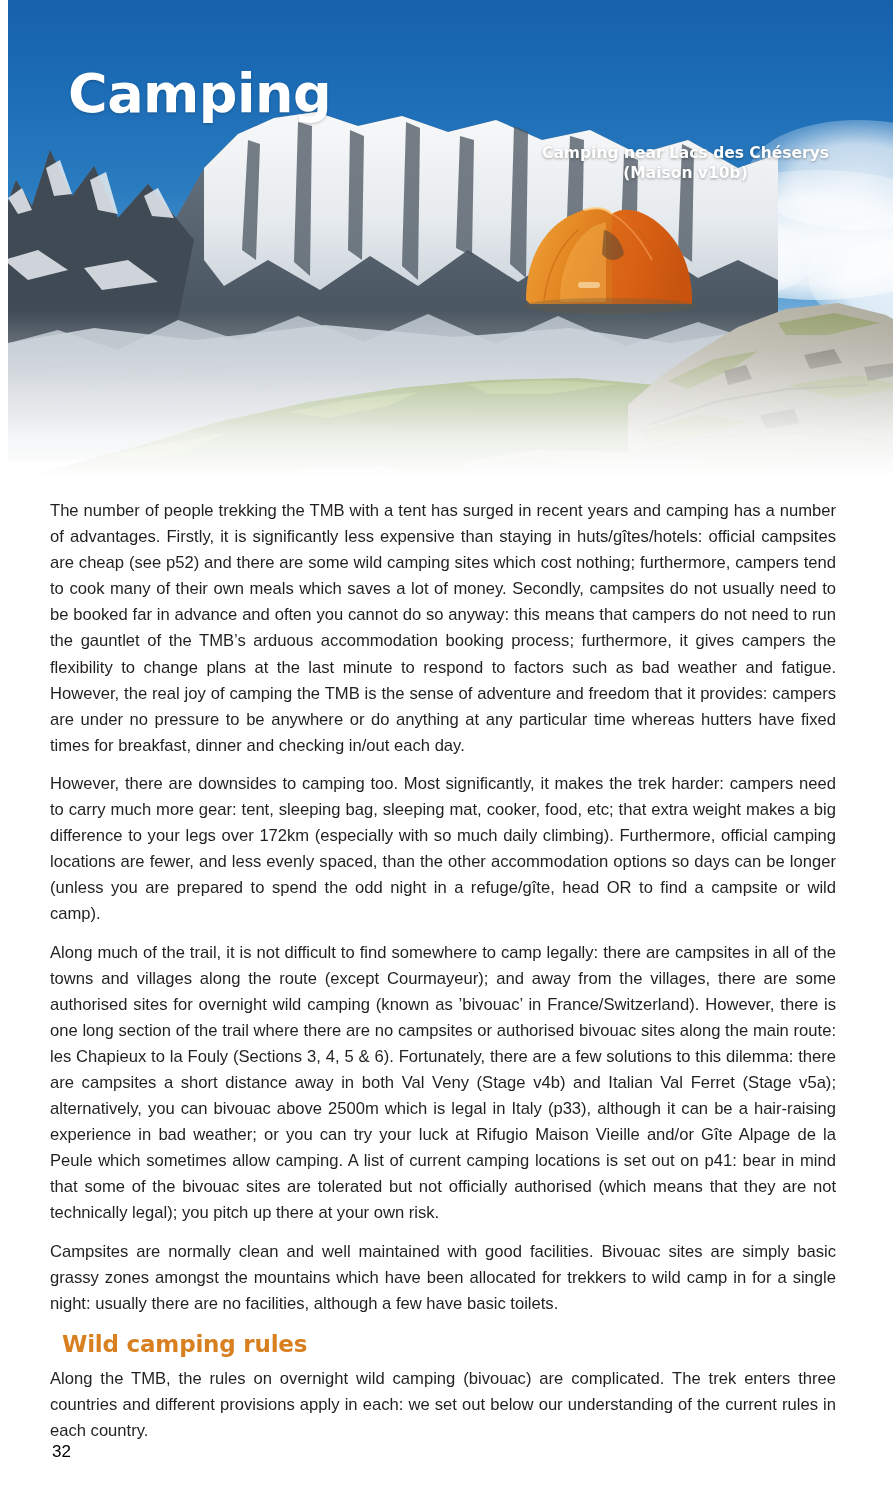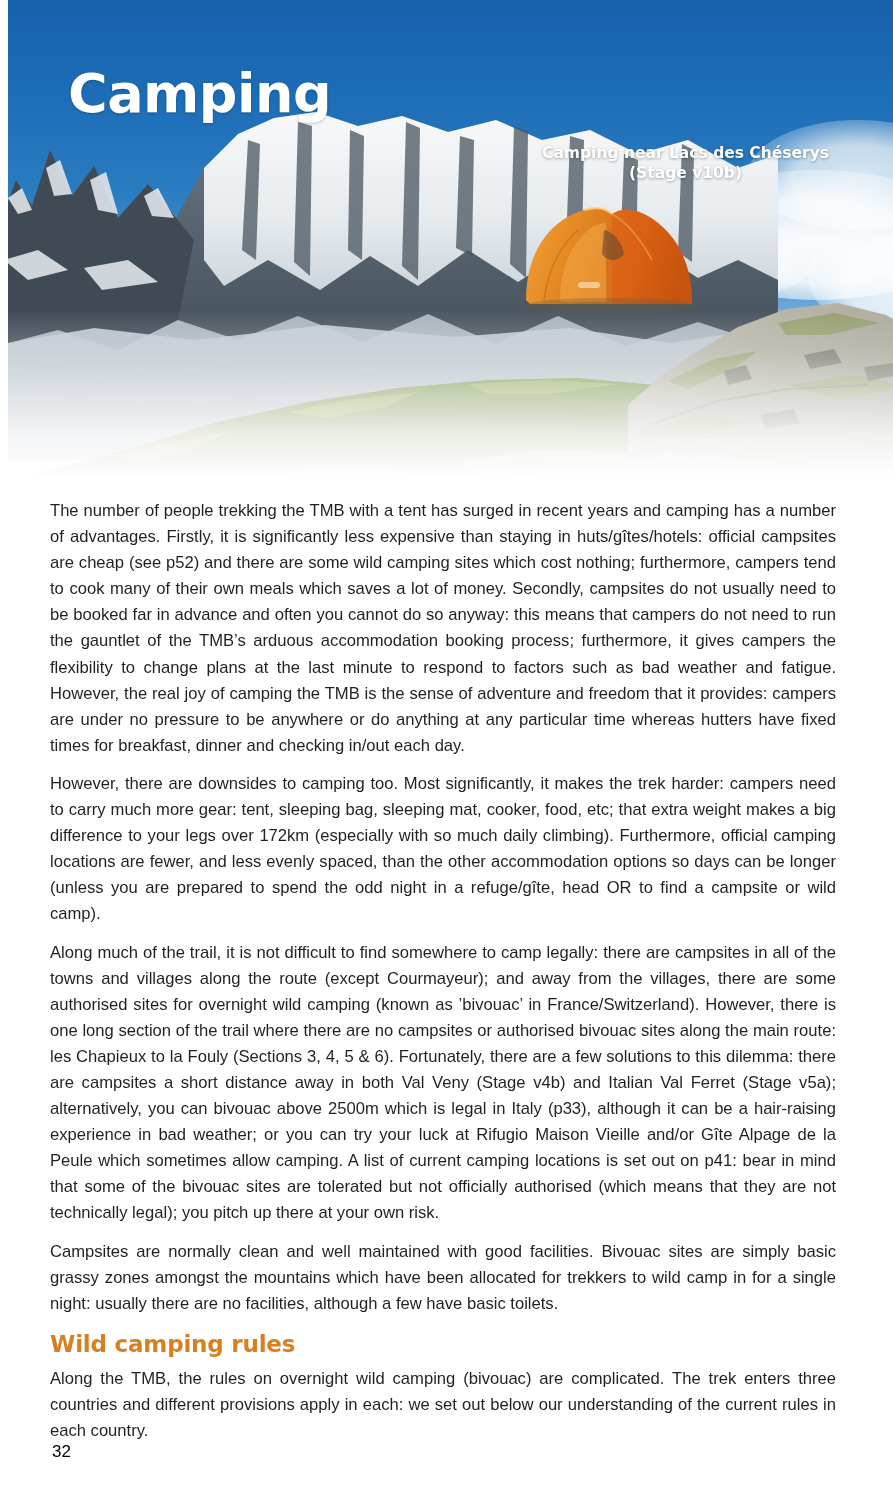--- a/index.html
+++ b/index.html
@@ -168,21 +168,21 @@
     hyphens: none;
   }
   .body-par:last-of-type { margin-bottom: 0; }
 
   .section-head {
     font-family: "DejaVu Sans", sans-serif;
     font-size: 23px;
     font-weight: bold;
     color: #d8801f;
     letter-spacing: -0.2px;
-    margin: 14px 0 9px 0;
+    margin: 14px 0 9px 12px;
   }
 
   .page-number {
     position: absolute;
     left: 52px;
     bottom: 38px;
     font-family: "Liberation Sans", sans-serif;
     font-size: 17px;
     color: #000000;
   }
@@ -373,21 +373,21 @@
         <ellipse cx="90" cy="110" rx="86" ry="8" fill="#6b5a3e" opacity="0.32"></ellipse>
       </svg>
     </div>
 
     <div class="fade"></div>
 
     <div class="hero-title">Camping</div>
 
     <div class="hero-caption">
       <div>Camping near Lacs des Chéserys</div>
-      <div>(Stage v10b)</div>
+      <div>(Maison v10b)</div>
     </div>
   </div>
 
   <div class="content">
 
     <p class="body-par">The number of people trekking the TMB with a tent has surged in recent years and camping has a number of advantages. Firstly, it is significantly less expensive than staying in huts/gîtes/hotels: official campsites are cheap (see p52) and there are some wild camping sites which cost nothing; furthermore, campers tend to cook many of their own meals which saves a lot of money. Secondly, campsites do not usually need to be booked far in advance and often you cannot do so anyway: this means that campers do not need to run the gauntlet of the TMB’s arduous accommodation booking process; furthermore, it gives campers the flexibility to change plans at the last minute to respond to factors such as bad weather and fatigue. However, the real joy of camping the TMB is the sense of adventure and freedom that it provides: campers are under no pressure to be anywhere or do anything at any particular time whereas hutters have fixed times for breakfast, dinner and checking in/out each day.</p>
     <p class="body-par">However, there are downsides to camping too. Most significantly, it makes the trek harder: campers need to carry much more gear: tent, sleeping bag, sleeping mat, cooker, food, etc; that extra weight makes a big difference to your legs over 172km (especially with so much daily climbing). Furthermore, official camping locations are fewer, and less evenly spaced, than the other accommodation options so days can be longer (unless you are prepared to spend the odd night in a refuge/gîte, head OR to find a campsite or wild camp).</p>
     <p class="body-par">Along much of the trail, it is not difficult to find somewhere to camp legally: there are campsites in all of the towns and villages along the route (except Courmayeur); and away from the villages, there are some authorised sites for overnight wild camping (known as ’bivouac’ in France/Switzerland). However, there is one long section of the trail where there are no campsites or authorised bivouac sites along the main route: les Chapieux to la Fouly (Sections 3, 4, 5 &amp; 6). Fortunately, there are a few solutions to this dilemma: there are campsites a short distance away in both Val Veny (Stage v4b) and Italian Val Ferret (Stage v5a); alternatively, you can bivouac above 2500m which is legal in Italy (p33), although it can be a hair-raising experience in bad weather; or you can try your luck at Rifugio Maison Vieille and/or Gîte Alpage de la Peule which sometimes allow camping. A list of current camping locations is set out on p41: bear in mind that some of the bivouac sites are tolerated but not officially authorised (which means that they are not technically legal); you pitch up there at your own risk.</p>
     <p class="body-par">Campsites are normally clean and well maintained with good facilities. Bivouac sites are simply basic grassy zones amongst the mountains which have been allocated for trekkers to wild camp in for a single night: usually there are no facilities, although a few have basic toilets.</p>
 

